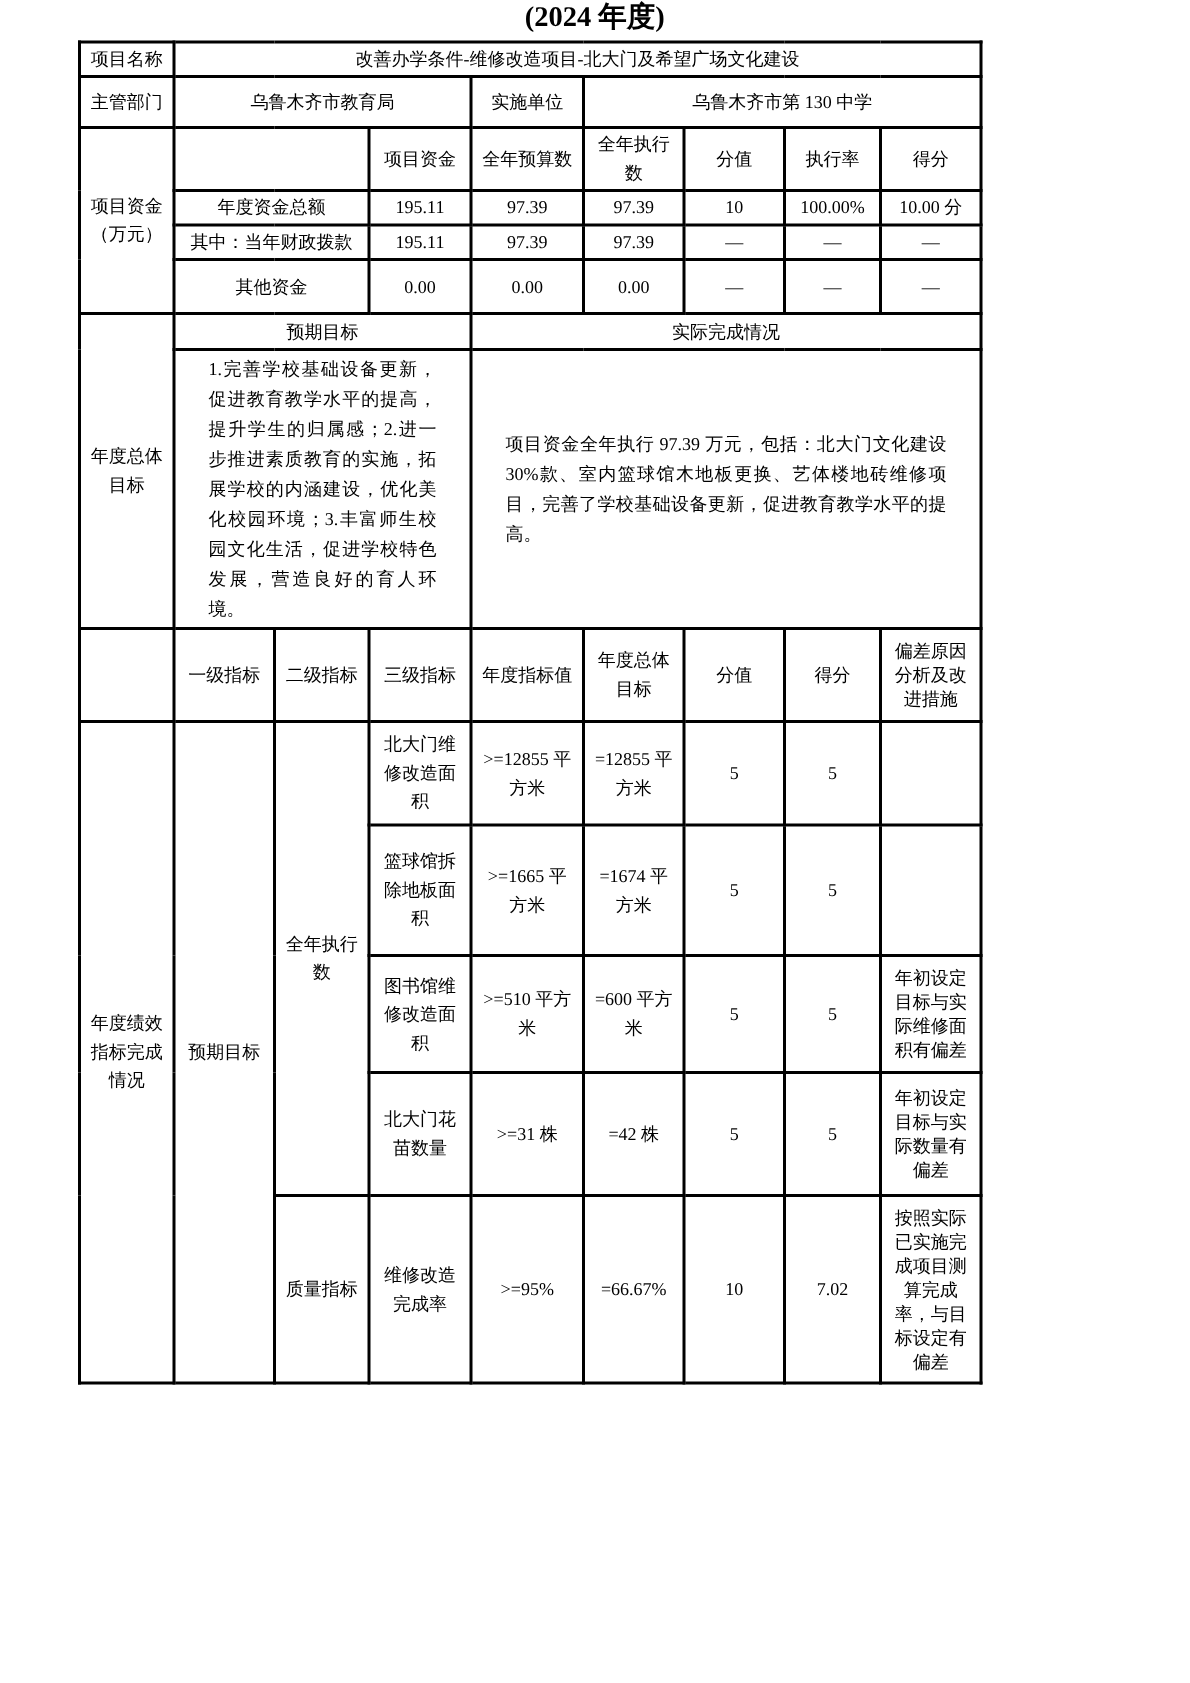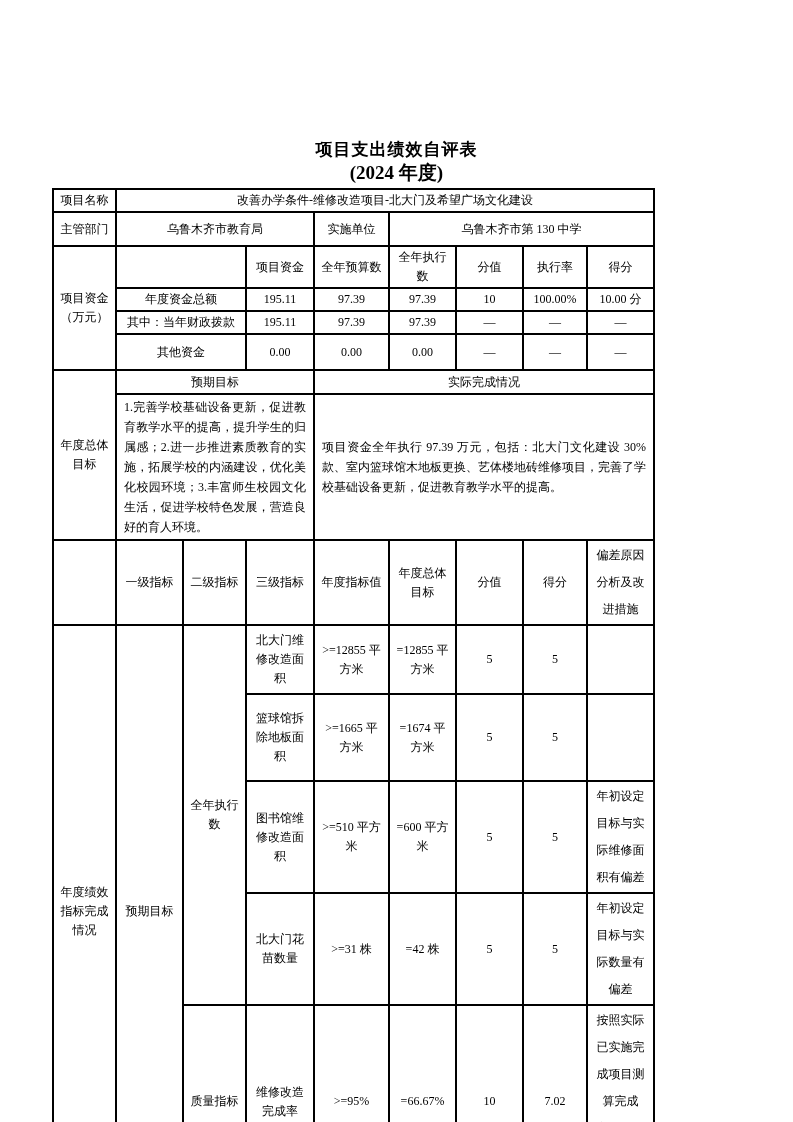--- a/index.html
+++ b/index.html
@@ -37,36 +37,35 @@
     font-size: 12px;
     line-height: 19px;
     text-align: center;
     vertical-align: middle;
     padding: 1px 5px;
     overflow: hidden;
   }
   .main-table td.goal-text {
     text-align: justify;
     line-height: 20px;
-    padding: 2px 7px;
+    padding: 2px 22px;
     vertical-align: middle;
   }
-  .main-table td.dev-cell { line-height: 27px; }
+  .main-table td.dev-cell { line-height: 16px; }
   .page-number {
     text-align: center;
     font-size: 13px;
     margin-top: 56px;
   }
 </style>
 </head>
 <body>
 
 <div class="page">
 
-  <div class="doc-title">项目支出绩效自评表</div>
   <div class="doc-subtitle">(2024 年度)</div>
 
   <table class="main-table">
     <colgroup>
       <col style="width:63px">
         <col style="width:67px">
         <col style="width:63px">
       <col style="width:68px">
         <col style="width:75px">
         <col style="width:67px">

